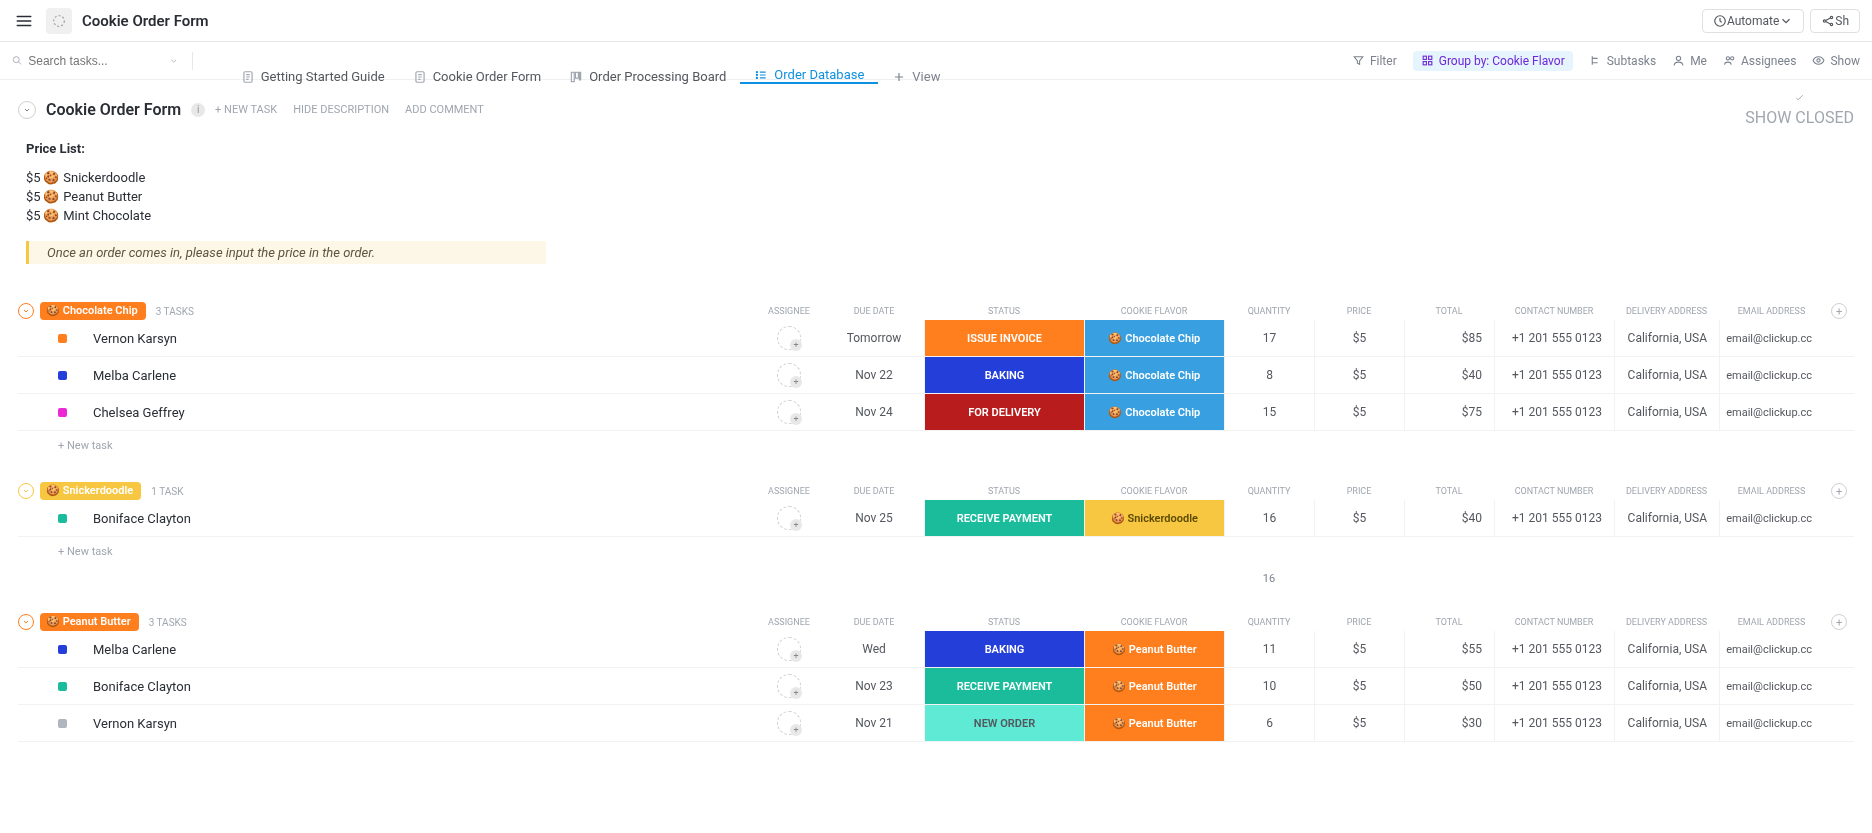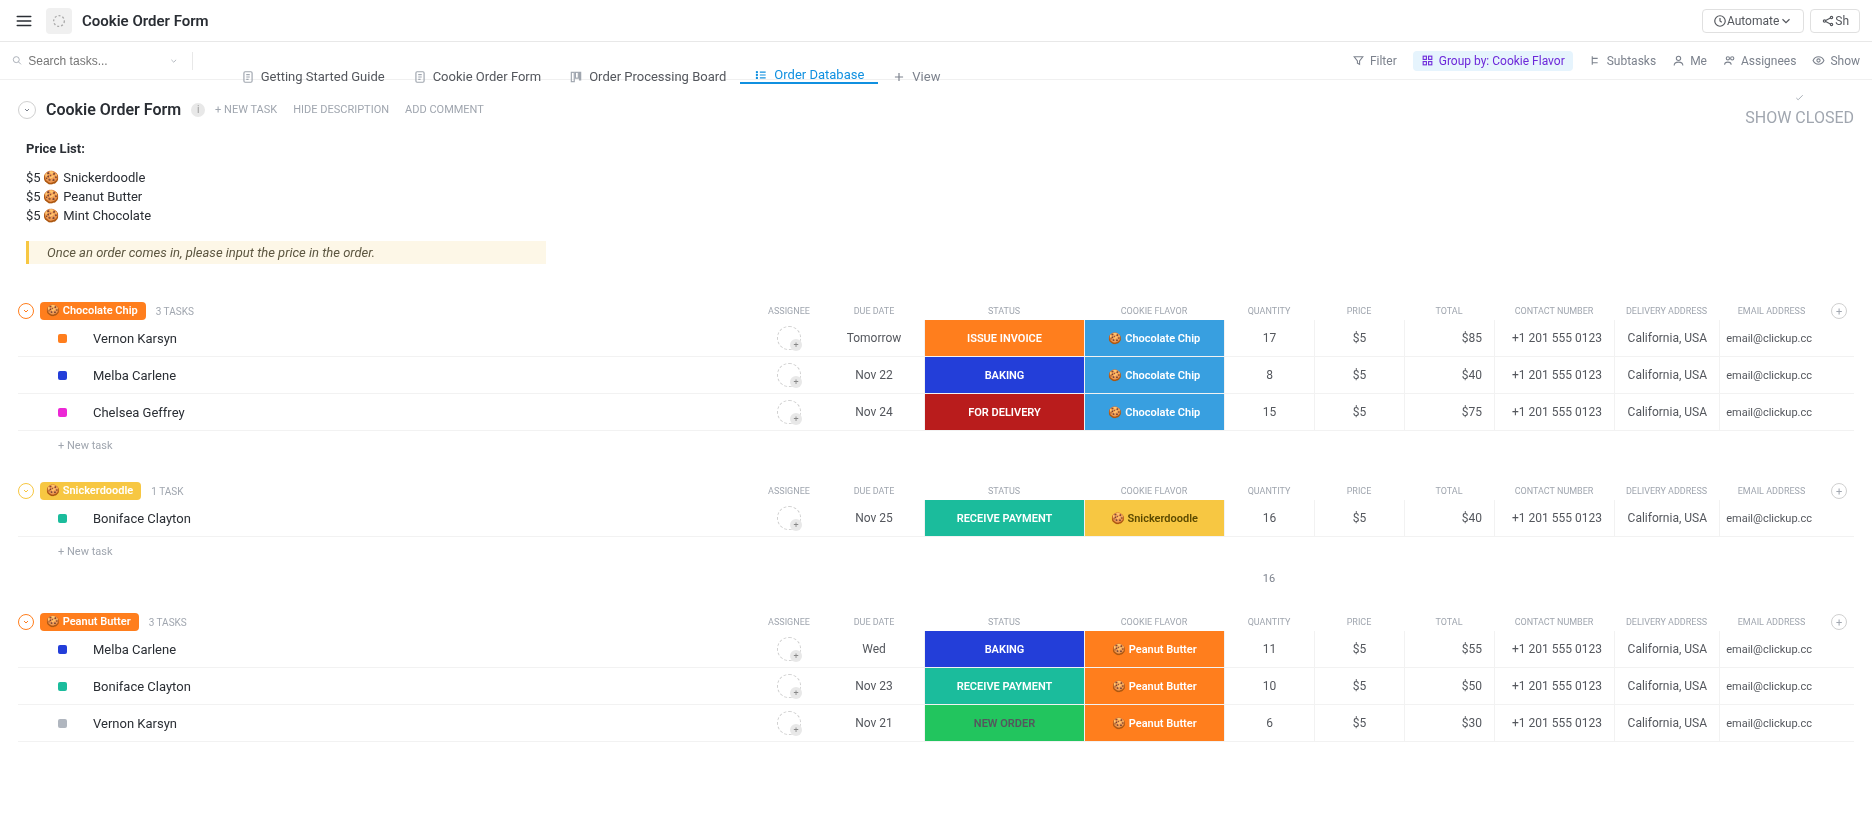--- a/index.html
+++ b/index.html
@@ -486,21 +486,21 @@
         <div class="task-row">
           <div class="task-left">
             <div class="status-sq" style="background:#b0b6bf;"></div>
             <div class="task-name">Vernon Karsyn</div>
           </div>
           <div class="cell col-assignee nborder">
             <div class="assignee-ph"></div>
           </div>
           <div class="cell col-due nborder">Nov 21</div>
           <div class="cell col-status" style="padding:0;">
-            <div class="status-pill" style="background:#22c55e;color:#54575d;">NEW ORDER</div>
+            <div class="status-pill" style="background:#5eead4;color:#54575d;">NEW ORDER</div>
           </div>
           <div class="cell col-flavor" style="padding:0;">
             <div class="flavor-pill" style="background:#ff7e1d;">🍪 Peanut Butter</div>
           </div>
           <div class="cell col-qty">6</div>
           <div class="cell col-price">$5</div>
           <div class="cell col-total right">$30</div>
           <div class="cell col-contact right">+1 201 555 0123</div>
           <div class="cell col-delivery right">California, USA</div>
           <div class="cell col-email right" style="font-size:11px;">email@clickup.cc</div>

